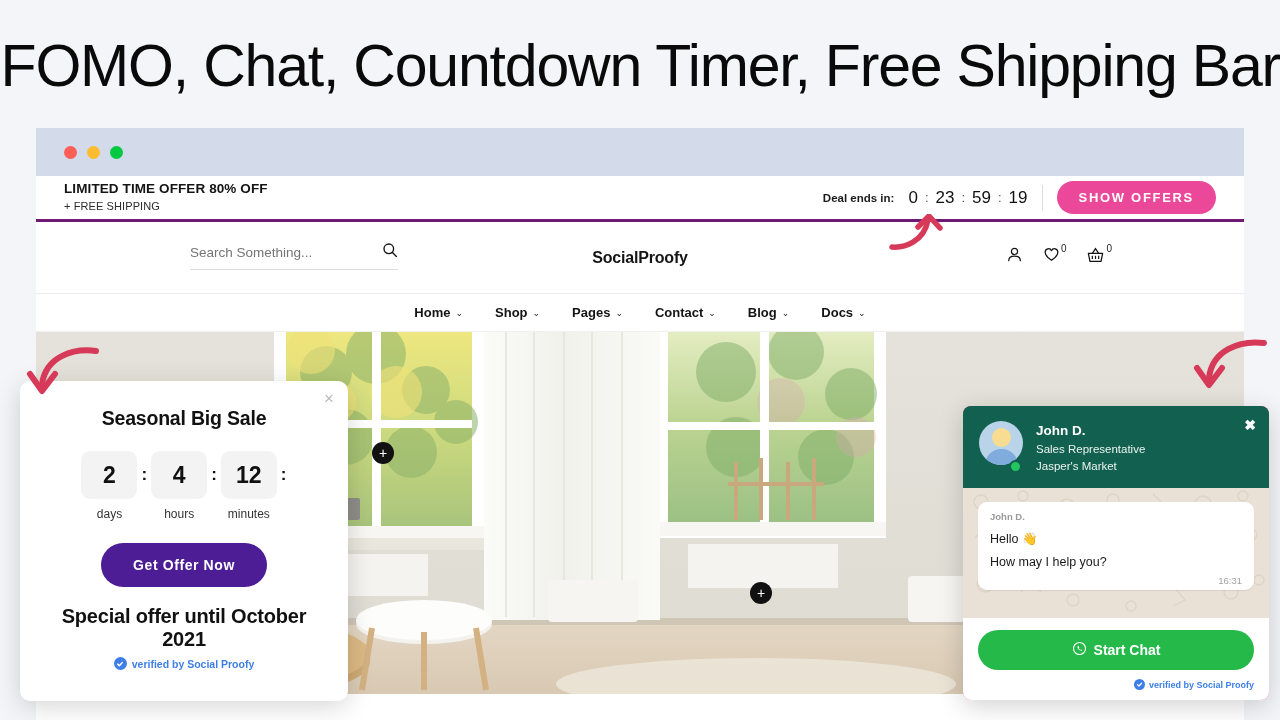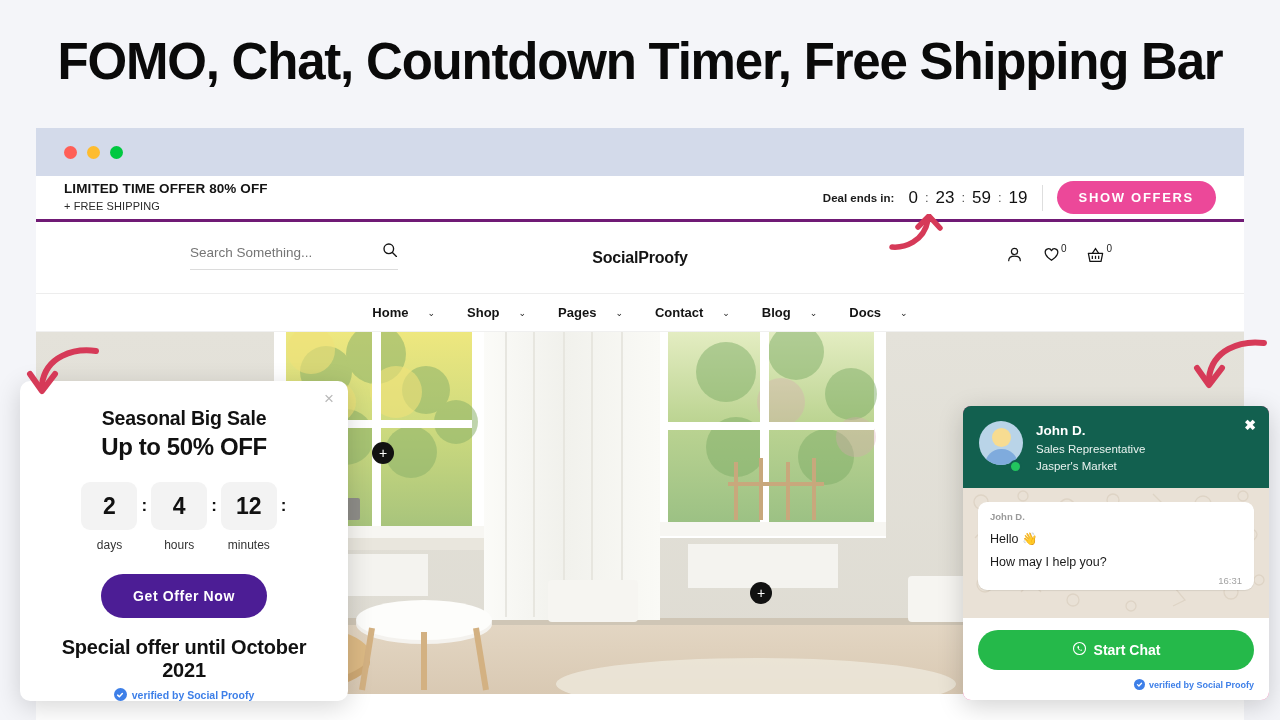--- a/index.html
+++ b/index.html
@@ -7,22 +7,22 @@
     width: 1280px; height: 720px;
     font-family: "Liberation Sans", sans-serif;
     background: #f4f5f9;
     overflow: hidden;
   }
   .page { position: relative; width: 1280px; height: 720px; background: #f4f5f9; }
 
   
   .headline {
     position: absolute; top: 32px; left: 0; width: 1280px;
-    text-align: center;
-    font-size: 51px; font-weight: bold; letter-spacing: -1.2px;
+    text-align: right;
+    font-size: 59px; font-weight: normal; letter-spacing: -1.2px;
     color: #0a0a0a;
     font-family: "Liberation Sans", sans-serif;
   }
 
   
   .browser {
     position: absolute; left: 36px; top: 128px;
     width: 1208px; height: 592px;
     background: #ffffff;
     overflow: hidden;
@@ -88,21 +88,21 @@
   .icon-count { font-size: 10px; color: #222; margin-left: 1px; margin-top: -3px; }
 
   
   .nav {
     height: 38px; background: #fff;
     display: flex; align-items: center; justify-content: center; gap: 32px;
     border-bottom: 1px solid #f0f0f0;
   }
   .nav-item {
     font-size: 13px; font-weight: bold; color: #141414;
-    display: flex; align-items: center; gap: 19px; cursor: pointer;
+    display: flex; align-items: center; gap: 5px; cursor: pointer;
   }
   .caret { font-size: 9px; color: #222; font-weight: normal; }
 
   
   .hero { position: relative; height: 362px; overflow: hidden; background:#e9e7e0; }
   .hero svg { display: block; width: 100%; height: 100%; }
   .hotspot {
     position: absolute; width: 22px; height: 22px; border-radius: 50%;
     background: #111; color: #fff; display: flex; align-items: center;
     justify-content: center; font-size: 14px; line-height: 1; cursor: pointer;
@@ -440,21 +440,20 @@
         <rect x="-20" y="-12" width="352" height="176" fill="#f6f4ef" opacity="0"></rect>
       </svg>
       <span class="hotspot one">+</span>
       <span class="hotspot two">+</span>
     </div>
   </div>
 
   <div class="countdown-popup">
     <span class="cd-close">×</span>
     <div class="cd-t1">Seasonal Big Sale</div>
-    <div class="cd-t2">Up to 50% OFF</div>
     <div class="cd-timer">
       <div class="cd-unit">
         <div class="cd-box">2</div>
         <div class="cd-lbl">days</div>
       </div>
       <span class="cd-colon">:</span>
       <div class="cd-unit">
         <div class="cd-box">4</div>
         <div class="cd-lbl">hours</div>
       </div>

